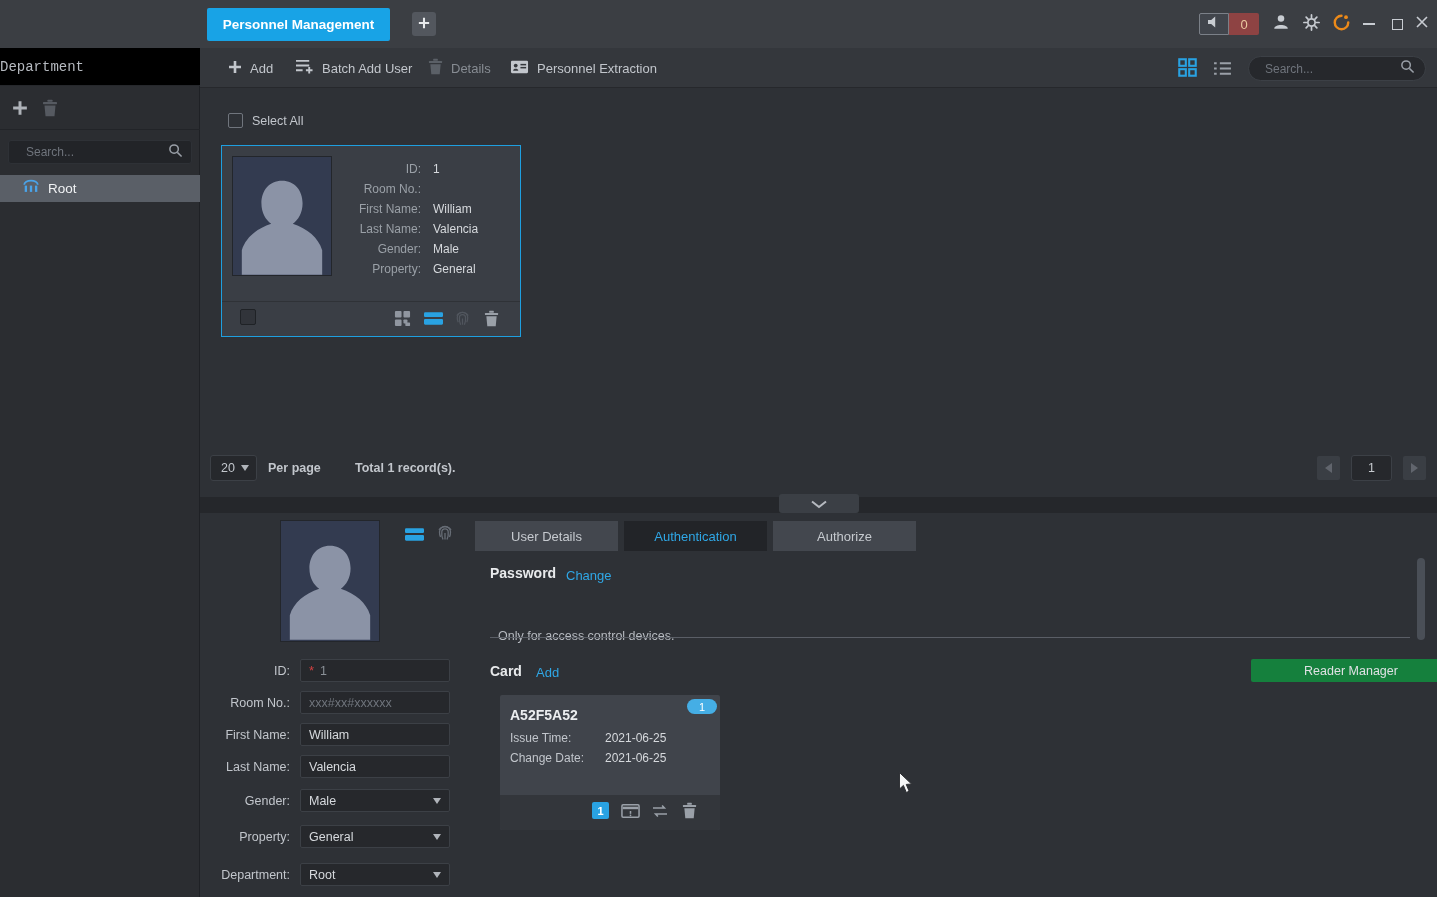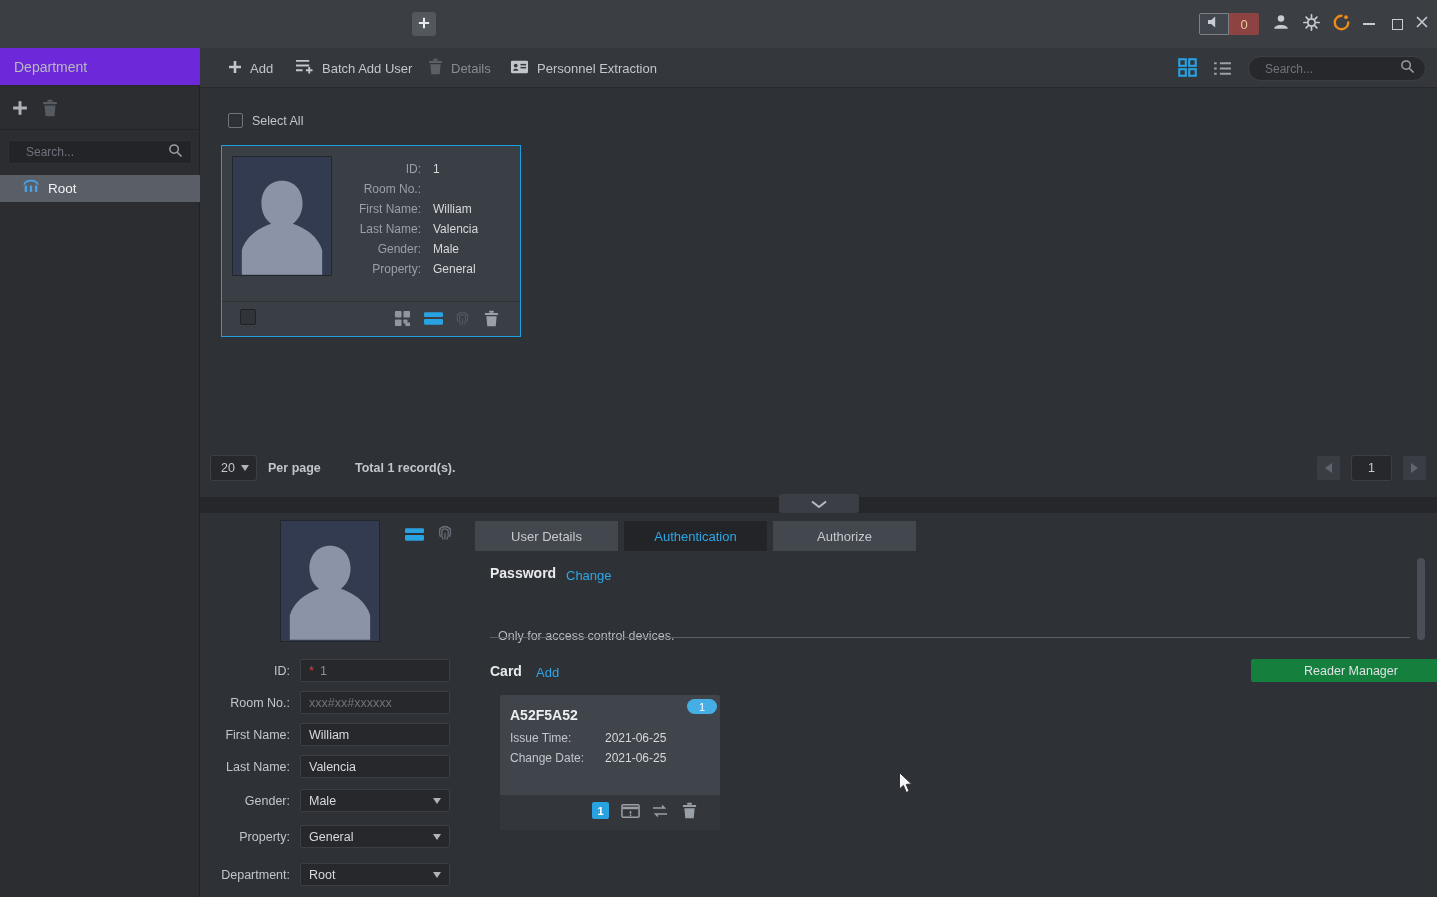--- a/index.html
+++ b/index.html
@@ -20,22 +20,22 @@
   .tb-ico { top:13px; width:24px; height:22px; display:flex; align-items:center; justify-content:center; cursor:pointer; }
   .spk-box { left:1199px; top:13px; width:30px; height:22px; background:#41454c; border:1px solid #7b8088;
              border-radius:2px 0 0 2px; display:flex; align-items:center; justify-content:center; cursor:pointer; }
   .alarm-box { left:1229px; top:13px; width:30px; height:22px; background:#8e4343; border-radius:0 2px 2px 0;
                display:flex; align-items:center; justify-content:center; color:#eac9a0; font-size:13px; cursor:pointer; }
   .win-min-bar { width:12px; height:2px; background:#c8ccd2; }
   .win-max-box { width:11px; height:11px; border:1.5px solid #c8ccd2; }
 
   
   .sidebar { left:0; top:48px; width:200px; height:849px; background:#2b2d31; border-right:1px solid #1f2125; }
-  .side-header { left:0; top:0; width:200px; height:38px; background:#6d28d9; border-bottom:1px solid #26282c;
-                 display:flex; align-items:center; padding-left:14px; color:#b6bac0; font-size:14px; }
+  .side-header { left:0; top:0; width:200px; height:38px; background:#000000; border-bottom:1px solid #26282c;
+                 display:flex; align-items:center; color:#b6bac0; font-size:14px;font-family:Liberation Mono, monospace; }
   .side-actions { left:0; top:38px; width:200px; height:44px; border-bottom:1px solid #222428; }
   .side-search { left:8px; top:92px; width:184px; height:24px; background:#222428; border:1px solid #2e3136; border-radius:3px;
                  display:flex; align-items:center; padding:0 8px 0 17px; }
   .side-search input, .top-search input { flex:1; background:transparent; border:none; outline:none;
                  color:#c6cacf; font-size:12px; font-family:Liberation Sans, sans-serif; min-width:0; }
   .side-search input::placeholder, .top-search input::placeholder { color:#6f747c; }
   .tree-row { left:0; top:127px; width:200px; height:27px; background:#5a5f67; display:flex; align-items:center;
               padding-left:22px; gap:8px; cursor:pointer; }
   .tree-label { color:#f0f2f4; font-size:13.5px; }
 
@@ -116,20 +116,21 @@
 
   .cursor { left:897px; top:772px; pointer-events:none; }
 </style>
 </head>
 <body>
 
 <div id="root">
 
   <div class="abs topbar">
 
+    <div class="abs main-tab">Personnel Management</div>
 
     <div class="abs add-tab">
       <span>
         <svg width="12" height="12" viewBox="0 0 14 14">
             <path d="M7 1v12M1 7h12" stroke="#e8eaec" stroke-width="2.4"></path>
           </svg>
       </span>
     </div>
 
     <div class="abs spk-box">

